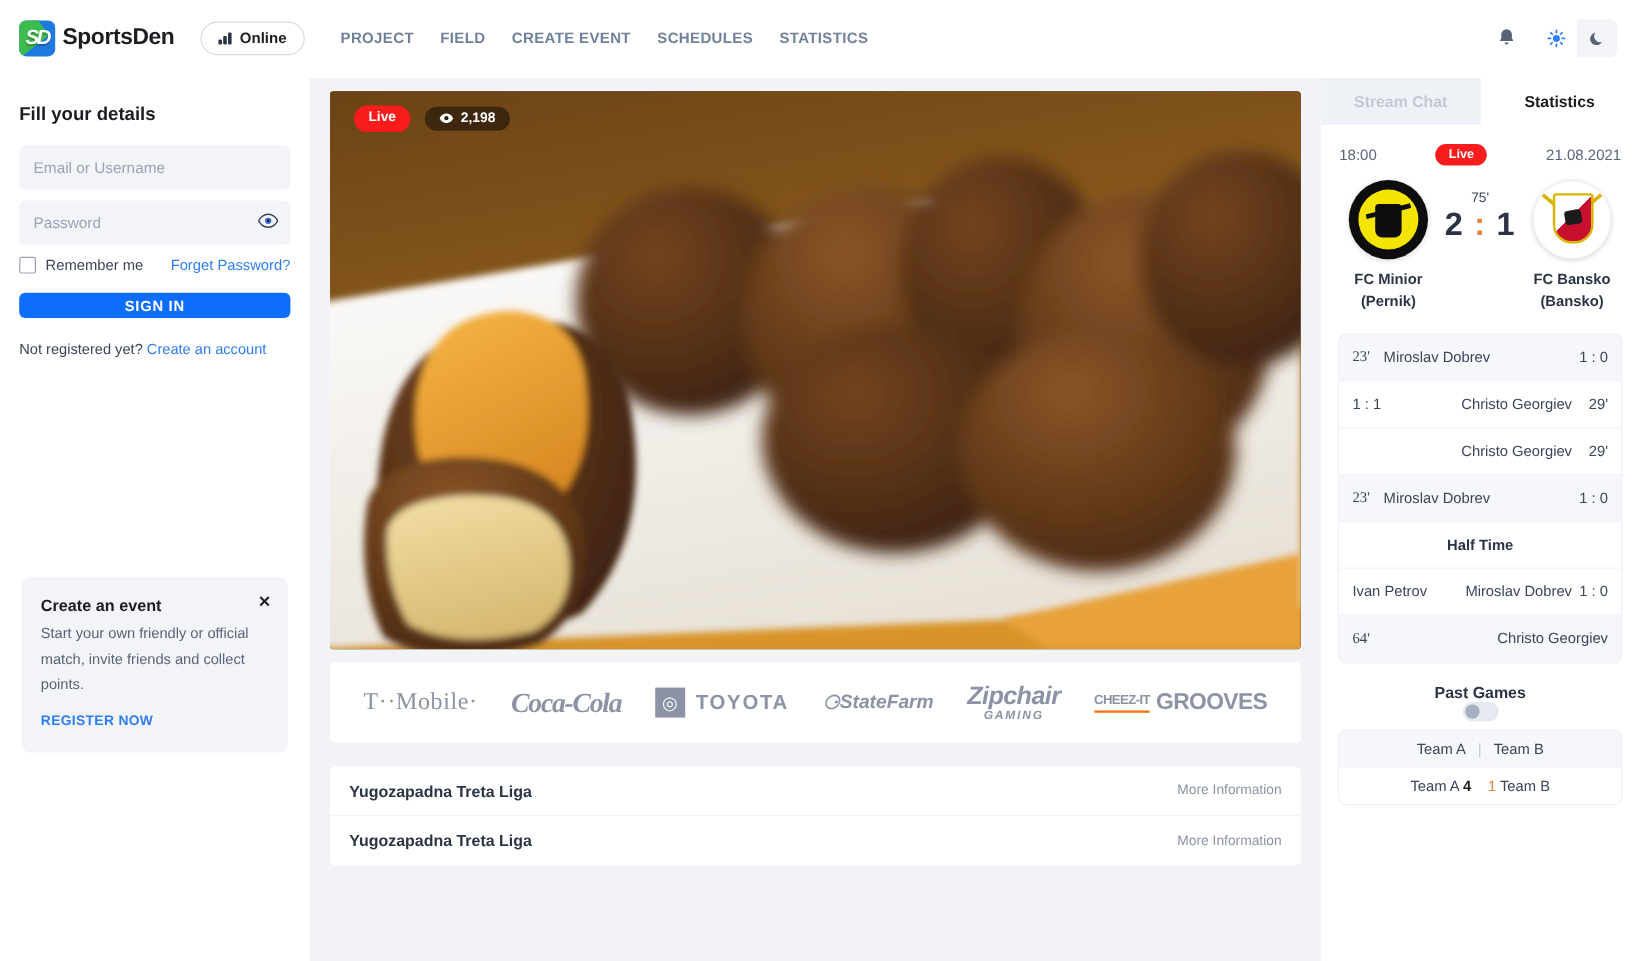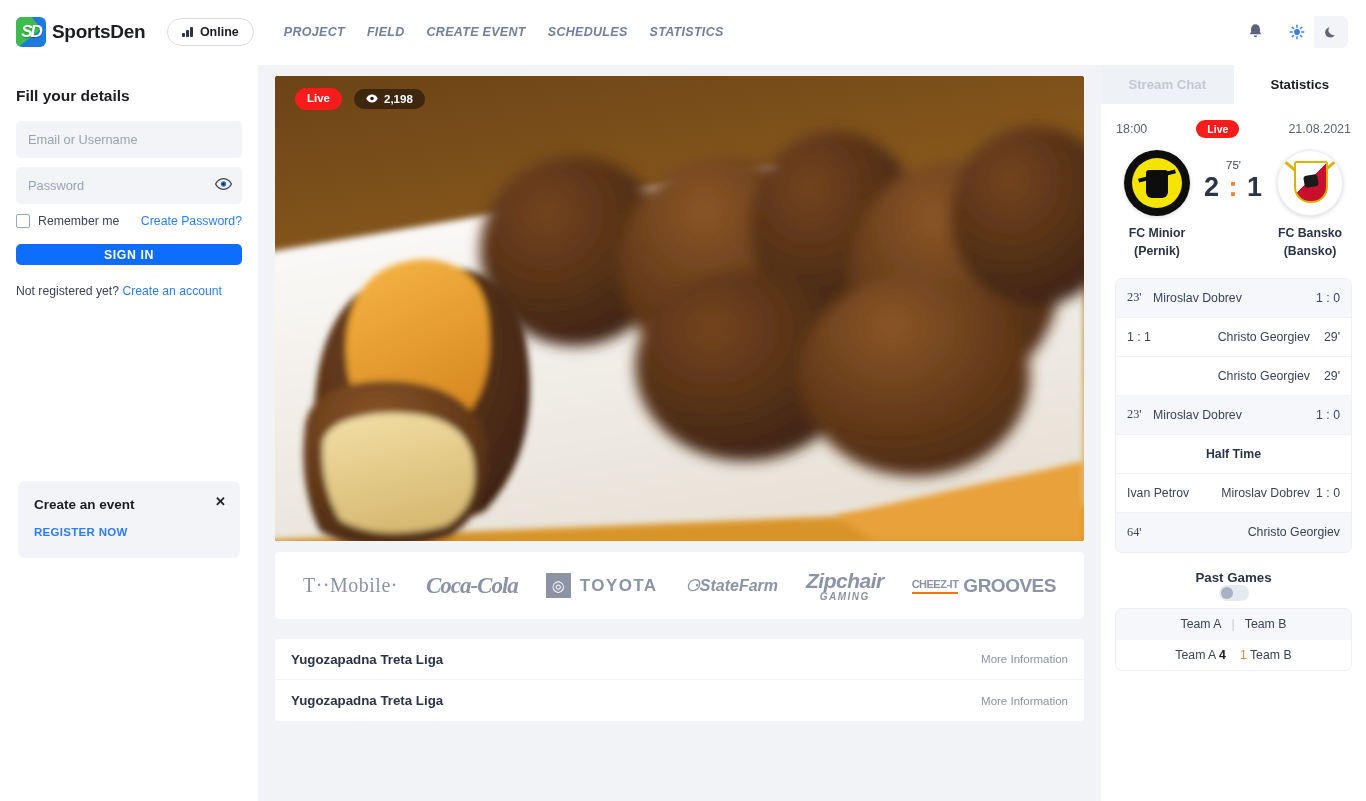--- a/index.html
+++ b/index.html
@@ -41,21 +41,21 @@
     display: flex; align-items: center; gap: 7px; padding: 0 14px; background: #fff;
   }
   .bars { display: flex; align-items: flex-end; gap: 1.5px; height: 10px; }
   .bars i { width: 2.5px; background: #2b3445; display: block; border-radius: 1px; }
   .bars i:nth-child(1){height:4px} .bars i:nth-child(2){height:7px} .bars i:nth-child(3){height:10px}
   .status-pill span { font-size: 12.5px; font-weight: bold; color: #1b1d21; }
 
   .nav { display: flex; align-items: center; gap: 22px; margin-left: 30px; }
   .nav a {
     font-size: 12.5px; font-weight: bold; color: #71809b; letter-spacing: .3px;
-    text-decoration: none; text-transform: uppercase; white-space: nowrap; font-style: italic;
+    text-decoration: none; text-transform: uppercase; white-space: nowrap;
   }
   .header-right {
     margin-left: auto; margin-right: 18px; display: flex; align-items: center; gap: 14px;
   }
   .bell { width: 22px; height: 22px; display: flex; align-items: center; justify-content: center; }
   .theme-toggle {
     display: flex; align-items: center; border-radius: 7px; overflow: hidden;
     background: #fff;
   }
   .theme-toggle .tseg {
@@ -368,34 +368,35 @@
         <path d="M11 1C5.8 1 1.9 5 .8 8c1.1 3 5 7 10.2 7s9.1-4 10.2-7C20.1 5 16.2 1 11 1z" fill="none" stroke="#3b4459" stroke-width="1.6"></path>
         <circle cx="11" cy="8" r="3.4" fill="#2f6fd0"></circle>
         <circle cx="11" cy="8" r="1.5" fill="#1b1d21"></circle>
       </svg>
     </span>
   </div>
 
   <div class="row-remember">
     <span class="cbox"></span>
     <span class="lbl">Remember me</span>
-    <a class="forgot" href="#">Create Password?</a>
+    <a class="forgot" href="#">Forget Password?</a>
   </div>
 
   <button class="signin">SIGN IN</button>
 
   <div class="notreg">
     <span>Not registered yet?</span>
     <a href="#">Create an account</a>
   </div>
 </aside>
 
 <div class="event-card">
   <span class="close">✕</span>
   <h4>Create an event</h4>
+  <p>Start your own friendly or official match, invite friends and collect points.</p>
   <a class="reg" href="#">REGISTER NOW</a>
 </div>
 
 <main class="main">
 
   <div class="player">
     <svg class="photo" viewBox="0 0 809 465" preserveAspectRatio="none">
       <defs>
         <linearGradient id="bg" x1="0" y1="0" x2="0.3" y2="1">
           <stop offset="0" stop-color="#6b4316"></stop>

